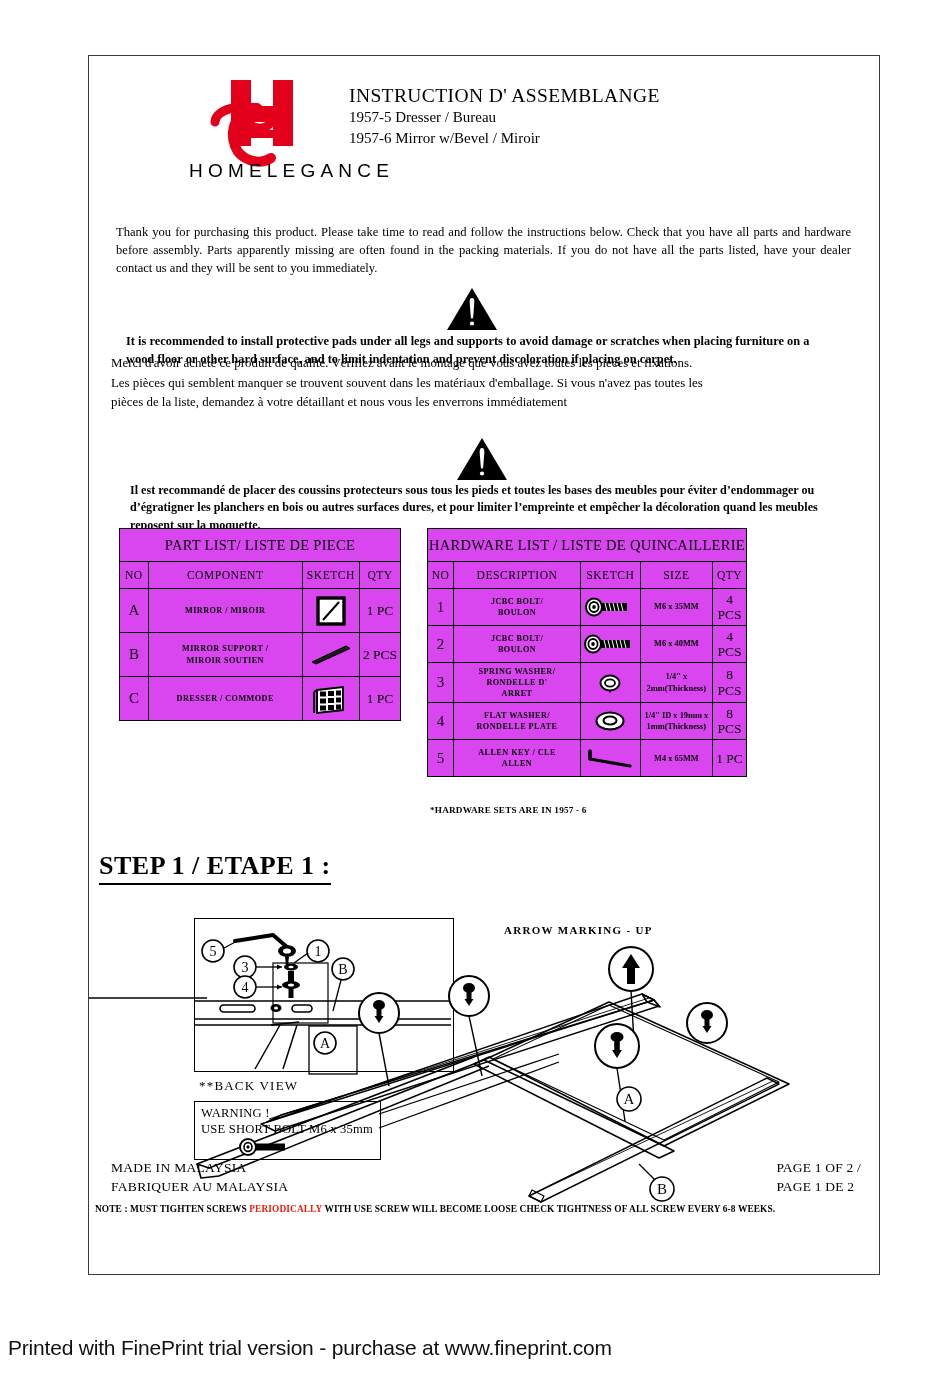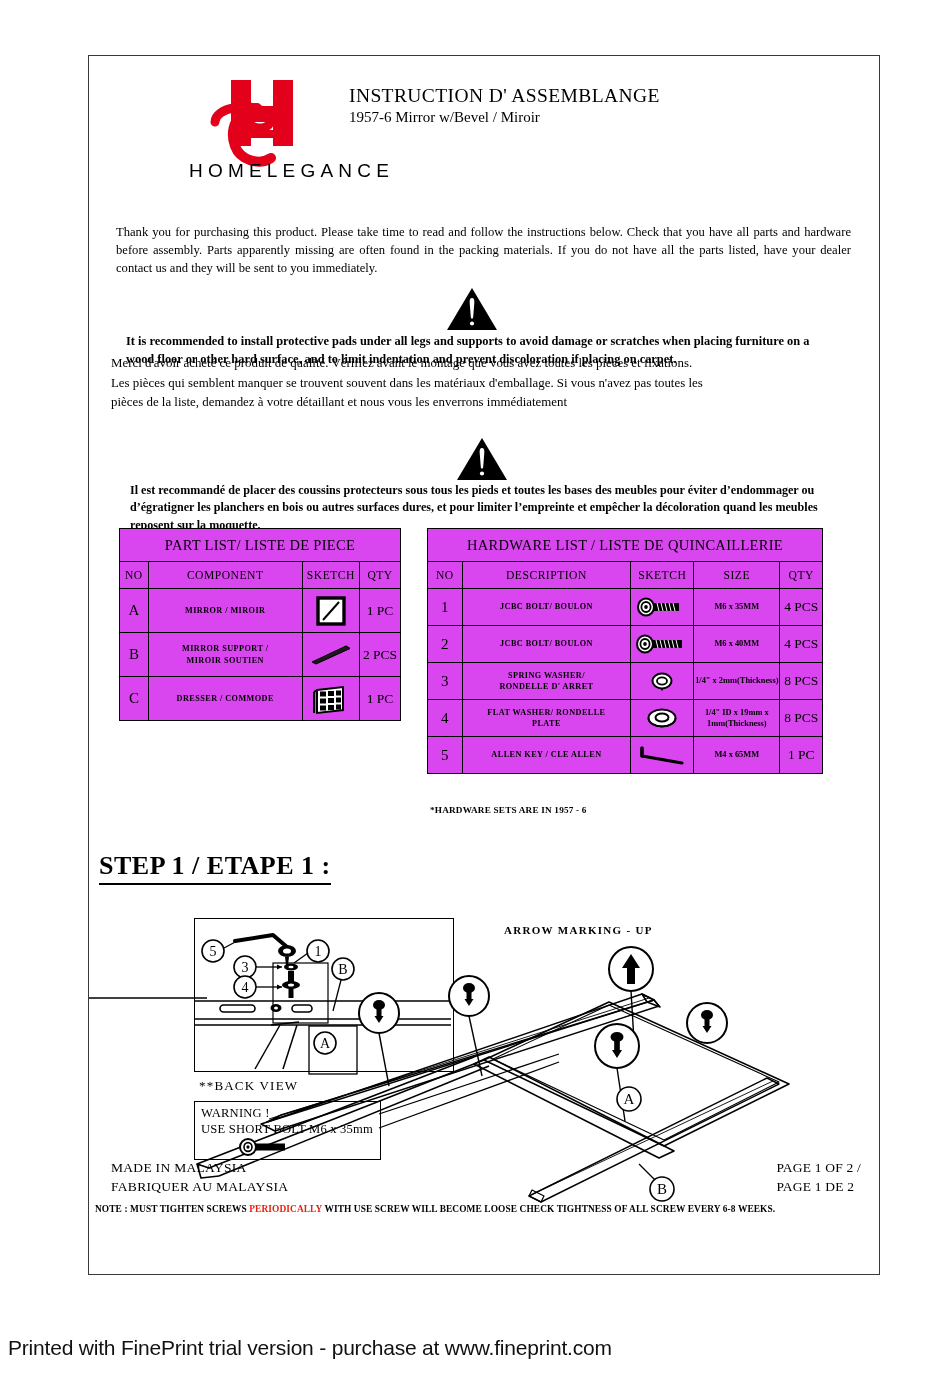--- a/index.html
+++ b/index.html
@@ -44,21 +44,21 @@
   .tbl .qty{font-size:13.5px;line-height:1.12;}
   .tbl .size{font-size:8.4px;font-weight:bold;line-height:1.35;}
 
   #parts-table{left:30px;top:472px;width:282px;}
   #parts-table td:nth-child(1){width:32px;}
   #parts-table td:nth-child(2){width:140px;}
   #parts-table td:nth-child(3){width:60px;}
   #parts-table td:nth-child(4){width:46px;}
   #parts-table .row{height:44px;}
 
-  #hw-table{left:338px;top:472px;width:396px;}
+  #hw-table{left:338px;top:472px;width:320px;}
   #hw-table td:nth-child(1){width:34px;}
   #hw-table td:nth-child(2){width:130px;}
   #hw-table td:nth-child(3){width:62px;}
   #hw-table td:nth-child(4){width:86px;}
   #hw-table td:nth-child(5){width:42px;}
   #hw-table .row{height:37px;}
 
   .hw-note{position:absolute;left:341px;top:749px;font-size:9.2px;font-weight:bold;letter-spacing:.2px;}
 
   
@@ -101,20 +101,21 @@
         <path d="M26 44 C26 30, 58 24, 76 34 C86 40, 82 50, 70 50 C62 50, 58 44, 62 39" fill="none" stroke="#e2001a" stroke-width="9" stroke-linecap="round"></path>
         <path d="M74 36 l10 -3 l-2 7 Z" fill="#e2001a"></path>
         <path d="M68 30 C48 30, 40 52, 46 68 C51 82, 70 88, 82 80" fill="none" stroke="#e2001a" stroke-width="10" stroke-linecap="round"></path>
         <path d="M58 56 h26" stroke="#e2001a" stroke-width="8" stroke-linecap="round"></path>
       </svg>
       <div class="logo-word">HOMELEGANCE</div>
     </div>
 
     <div class="title-block">
       <div class="t-line2">INSTRUCTION    D' ASSEMBLANGE</div>
+      <div class="t-line3">1957-5  Dresser / Bureau</div>
       <div class="t-line4">1957-6 Mirror w/Bevel  / Miroir</div>
     </div>
   </div>
 
   <div class="intro-en">Thank you for purchasing this product. Please take time to read and follow the instructions below. Check that you have all parts and hardware before assembly. Parts apparently missing are often found in the packing materials. If you do not have all the parts listed, have your dealer contact us and they will be sent to you immediately.</div>
 
   <div class="warn warn-en">
     <span class="tri">
       <svg width="52" height="46" viewBox="0 0 52 46">
         <polygon points="26,2 51,44 1,44" fill="#000"></polygon>

